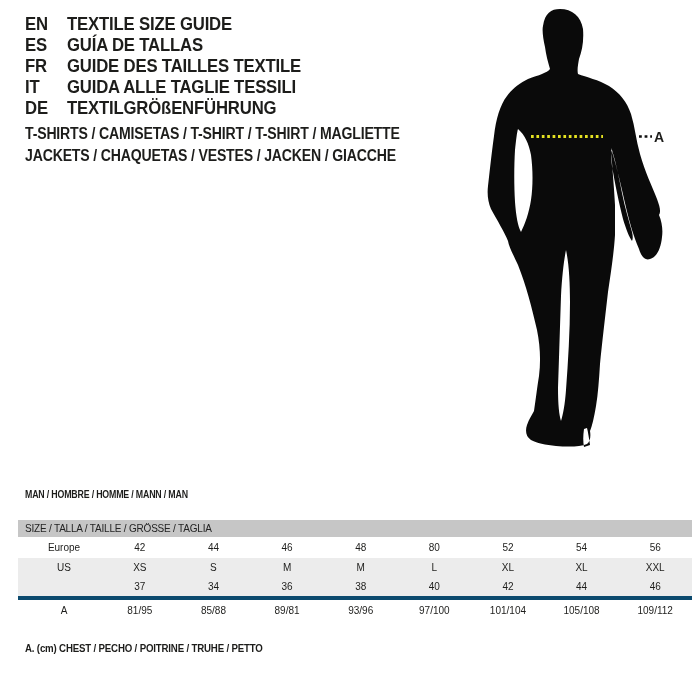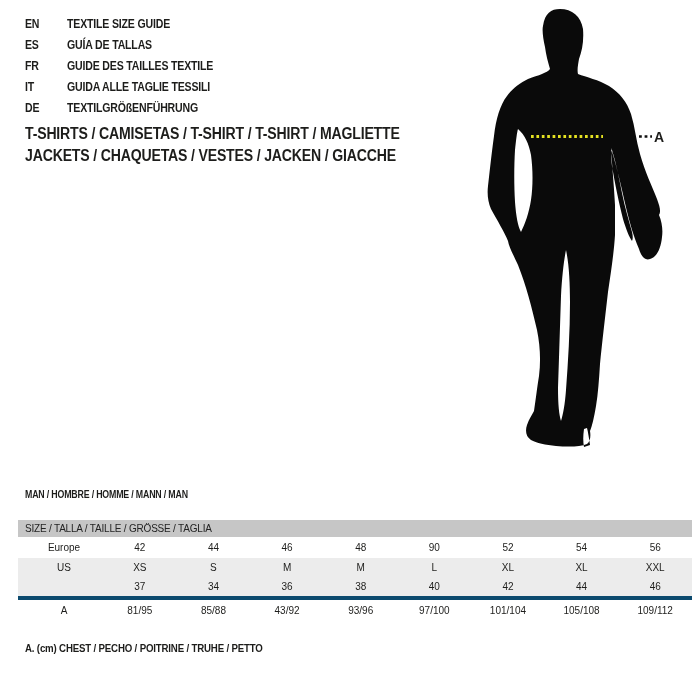--- a/index.html
+++ b/index.html
@@ -4,21 +4,21 @@
 <style>
   html,body{margin:0;padding:0;background:#fff;}
   .page{
     position:relative;width:700px;height:700px;background:#fff;overflow:hidden;
     font-family:"Liberation Sans",sans-serif;color:var(--text,#1d1d1b);
   }
   .cond{display:inline-block;transform:scaleX(0.88);transform-origin:0 50%;letter-spacing:-0.2px;white-space:nowrap;}
 
   
   .langs{position:absolute;left:25px;top:13px;}
-  .lang-row{display:flex;height:21px;align-items:center;font-weight:bold;font-size:12px;}
+  .lang-row{display:flex;height:21px;align-items:center;font-weight:bold;font-size:19px;}
   .lang-code{width:42px;}
   
   .cats{position:absolute;left:25px;top:123px;}
   .cat-line{display:block;height:22px;line-height:22px;font-weight:bold;font-size:16px;}
 
   
   .figure-svg{position:absolute;left:0;top:0;}
   .measure-a{position:absolute;left:654px;top:129px;font-weight:bold;font-size:14px;}
 
   
@@ -150,21 +150,21 @@
 
   <div class="size-table">
     <div class="thead">SIZE / TALLA / TAILLE / GRÖSSE / TAGLIA</div>
     <div class="tbody">
         <div class="trow">
           <span class="rlabel">Europe</span>
           <span class="rcell">42</span>
           <span class="rcell">44</span>
           <span class="rcell">46</span>
           <span class="rcell">48</span>
-          <span class="rcell">90</span>
+          <span class="rcell">80</span>
           <span class="rcell">52</span>
           <span class="rcell">54</span>
           <span class="rcell">56</span>
         </div>
         <div class="band">
           <div class="trow">
             <span class="rlabel">US</span>
             <span class="rcell">XS</span>
             <span class="rcell">S</span>
             <span class="rcell">M</span>
@@ -183,21 +183,21 @@
             <span class="rcell">40</span>
             <span class="rcell">42</span>
             <span class="rcell">44</span>
             <span class="rcell">46</span>
           </div>
         </div>
         <div class="trow">
           <span class="rlabel">A</span>
           <span class="rcell">81/95</span>
           <span class="rcell">85/88</span>
-          <span class="rcell">43/92</span>
+          <span class="rcell">89/81</span>
           <span class="rcell">93/96</span>
           <span class="rcell">97/100</span>
           <span class="rcell">101/104</span>
           <span class="rcell">105/108</span>
           <span class="rcell">109/112</span>
         </div>
       </div>
   </div>
 
   <div class="footnote"><span class="cond">A. (cm) CHEST / PECHO / POITRINE / TRUHE / PETTO</span></div>

